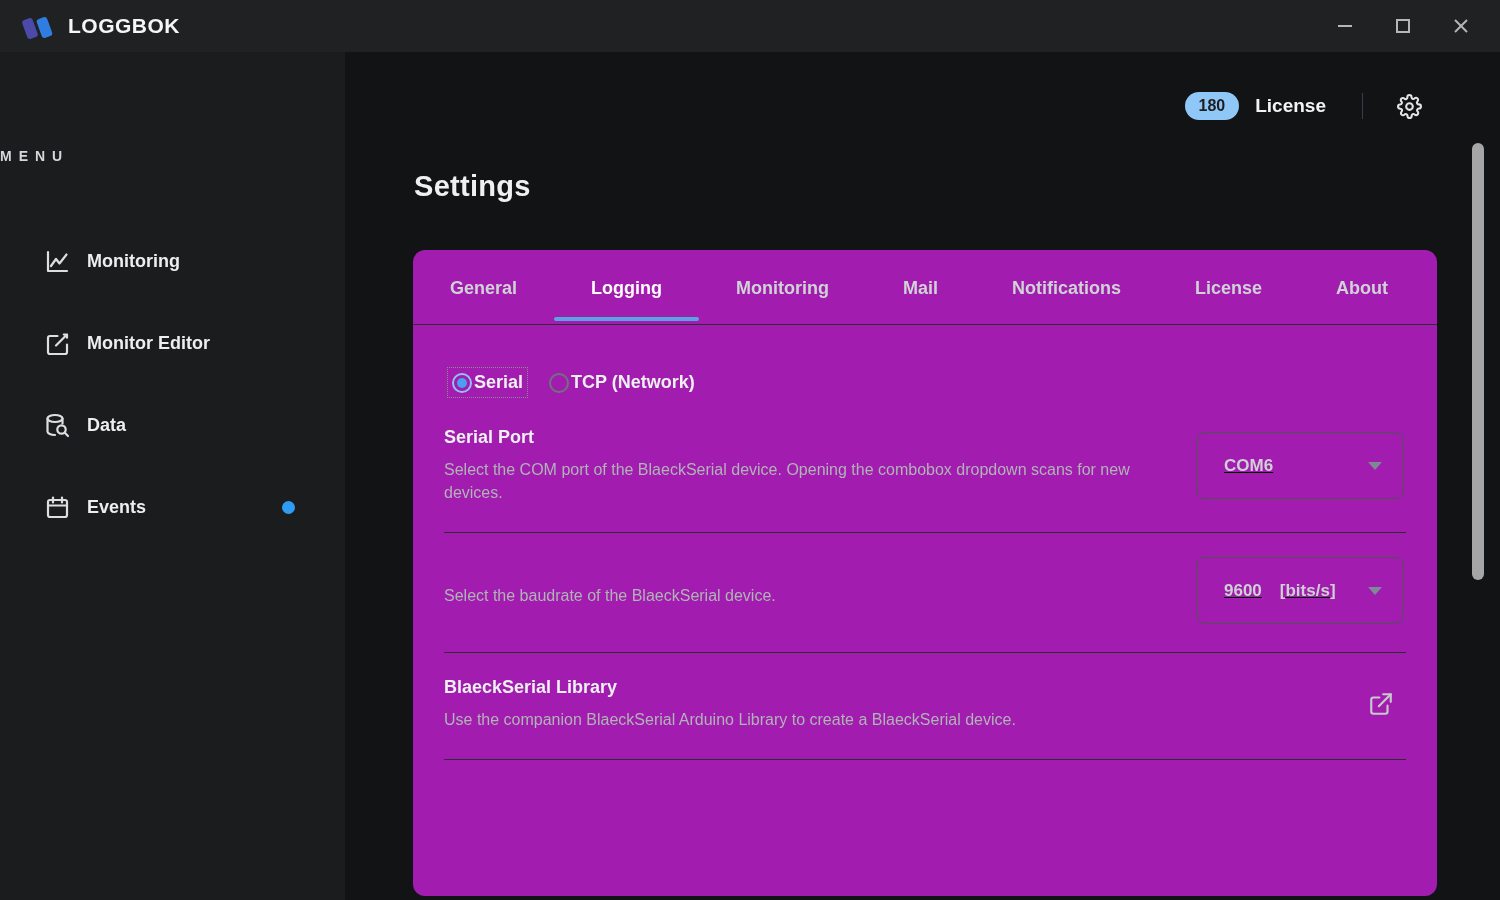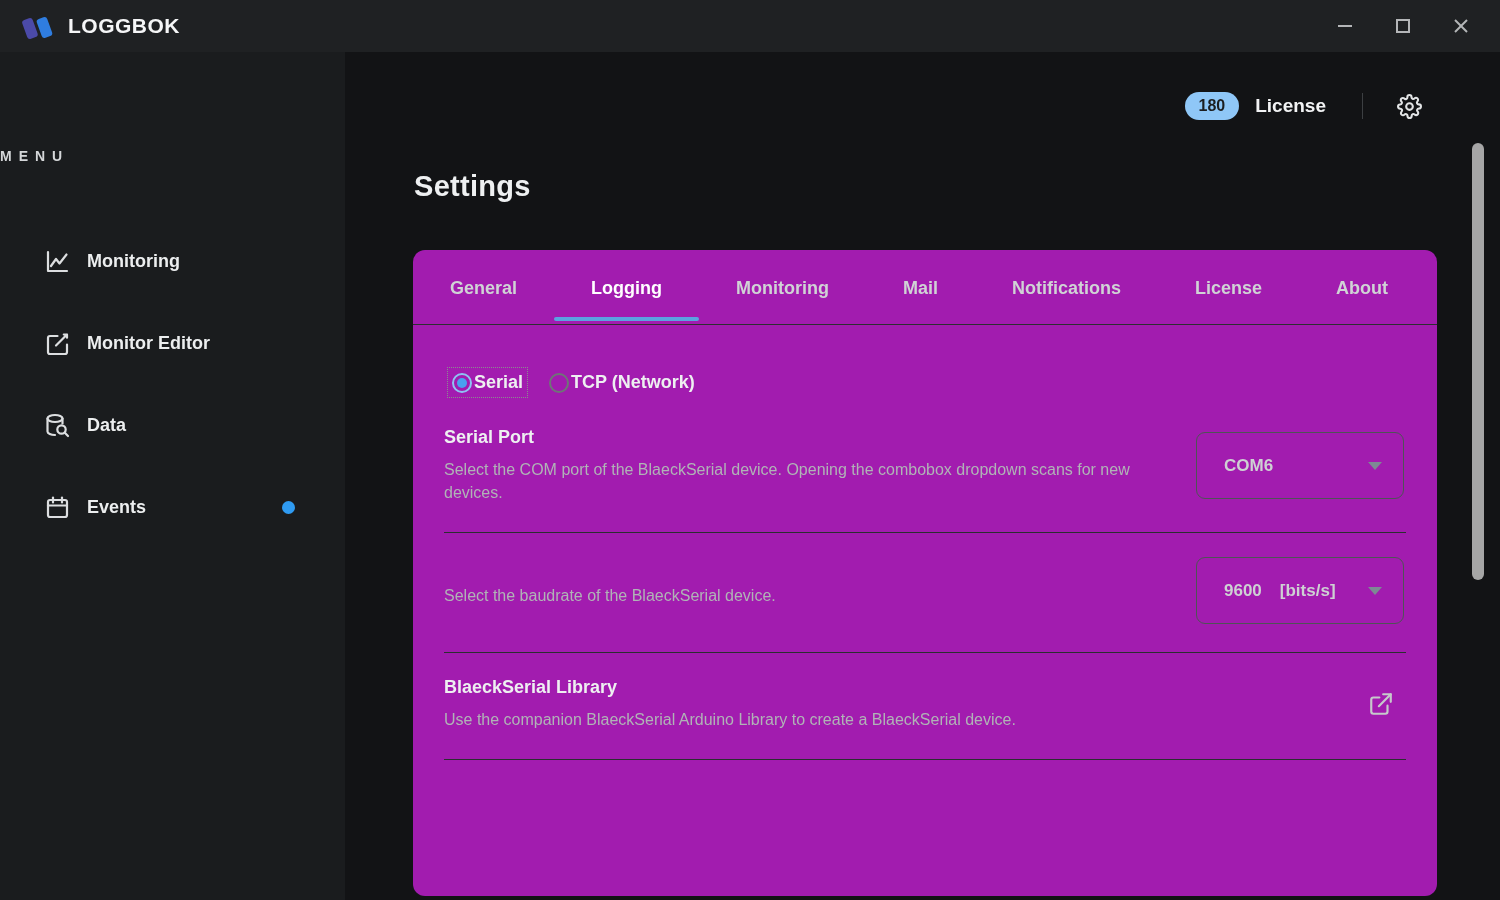--- a/index.html
+++ b/index.html
@@ -56,21 +56,21 @@
   .radio-option.selected .radio-circle::after { content:""; position:absolute; inset:3px; border-radius:50%; background:#4aa0f0; }
   .radio-label { color:#eef0f1; font-size:18px; font-weight:700; }
 
   
   .setting-row { display:flex; align-items:center; justify-content:space-between; padding:24px 33px 28px 31px; }
   .setting-text { max-width:720px; }
   .setting-title { color:#eef0f1; font-size:18px; font-weight:700; }
   .setting-desc { color:#b0b4b6; font-size:16px; line-height:23px; margin-top:10px; }
   .row-divider { height:1px; background:#2b2e30; margin:0 31px; }
 
-  .select-box { width:208px; height:67px; border:1px solid #4f5356; border-radius:9px; display:flex; align-items:center; justify-content:space-between; padding:0 21px 0 27px; cursor:pointer; background:transparent; }
+  .select-box { width:208px; height:67px; border:1px solid #4f5356; border-radius:9px; display:flex; align-items:center; justify-content:space-between; padding:0 21px 0 27px; cursor:pointer; background:transparent;text-decoration:underline; }
   .select-value { color:#ced1d3; font-size:17px; font-weight:700; }
   .select-unit { color:#ced1d3; font-size:17px; font-weight:700; margin-left:18px; }
   .select-caret { width:0; height:0; border-left:7px solid transparent; border-right:7px solid transparent; border-top:8px solid #7d8994; margin-left:12px; flex:none; }
   .select-inner { display:flex; align-items:flex-end; }
 
   .ext-link-btn { margin-right:10px; cursor:pointer; display:flex; }
   .ext-link-btn svg { stroke:#c6c9cb; }
 
   
   .scroll-thumb { position:absolute; right:16px; top:143px; width:12px; height:437px; border-radius:6px; background:#a6a6a6; }

